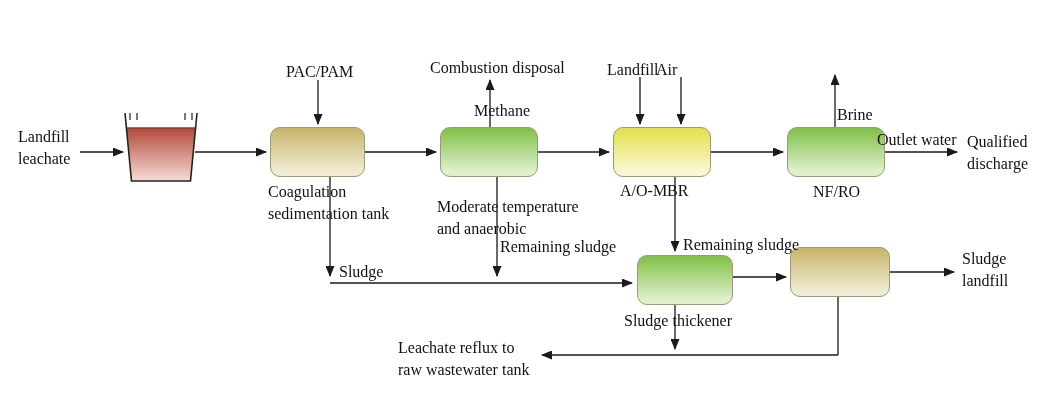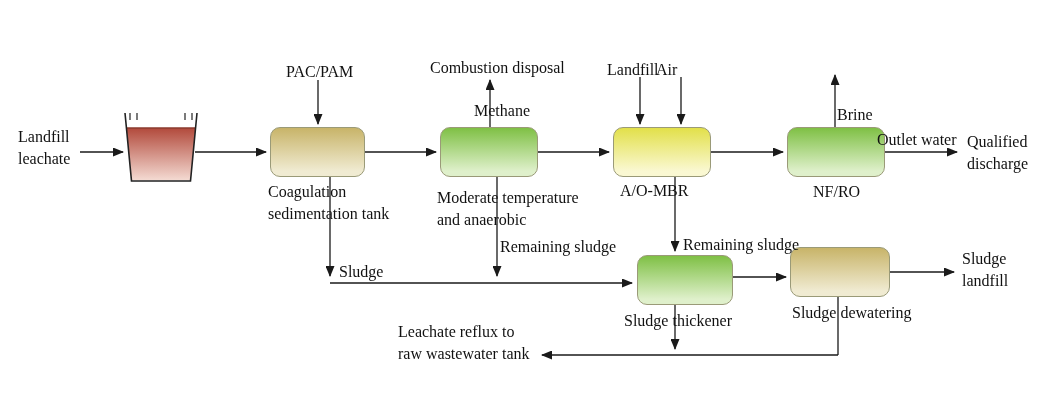--- a/index.html
+++ b/index.html
@@ -32,38 +32,37 @@
   <div class="node green" style="left:637px;top:255px;width:96px;height:50px"></div>
   <div class="node tan" style="left:790px;top:247px;width:100px;height:50px"></div>
 
   <div class="lbl" style="left:18px;top:126px">Landfill
 leachate</div>
   <div class="lbl" style="left:286px;top:61px">PAC/PAM</div>
   <div class="lbl" style="left:430px;top:57px">Combustion disposal</div>
   <div class="lbl" style="left:268px;top:181px">Coagulation
 sedimentation tank</div>
   <div class="lbl" style="left:474px;top:100px">Methane</div>
-  <div class="lbl" style="left:437px;top:187px">Moderate temperature
+  <div class="lbl" style="left:437px;top:196px">Moderate temperature
 and anaerobic</div>
   <div class="lbl" style="left:607px;top:59px">Landfill</div>
   <div class="lbl" style="left:656px;top:59px">Air</div>
   <div class="lbl" style="left:620px;top:180px">A/O-MBR</div>
   <div class="lbl" style="left:837px;top:104px">Brine</div>
   <div class="lbl" style="left:813px;top:181px">NF/RO</div>
   <div class="lbl" style="left:877px;top:129px">Outlet water</div>
   <div class="lbl" style="left:967px;top:131px">Qualified
 discharge</div>
   <div class="lbl" style="left:339px;top:261px">Sludge</div>
   <div class="lbl" style="left:500px;top:236px">Remaining sludge</div>
   <div class="lbl" style="left:683px;top:234px">Remaining sludge</div>
   <div class="lbl" style="left:624px;top:310px">Sludge thickener</div>
-  <div class="lbl" style="left:792px;top:302px">Sludge dewatering</div>
   <div class="lbl" style="left:962px;top:248px">Sludge
 landfill</div>
-  <div class="lbl" style="left:398px;top:321px">Leachate reflux to
+  <div class="lbl" style="left:398px;top:337px">Leachate reflux to
 raw wastewater tank</div>
 
   <svg class="overlay" width="1048" height="417" viewBox="0 0 1048 417">
     <defs>
       <marker id="arr" markerUnits="userSpaceOnUse" markerWidth="11" markerHeight="9" refX="10" refY="4.5" orient="auto">
         <path d="M0,0 L11,4.5 L0,9 Z" fill="#1a1a1a"></path>
       </marker>
       <linearGradient id="liquidGrad" x1="0" y1="0" x2="0" y2="1">
         <stop offset="0" stop-color="#b24a3c"></stop>
         <stop offset="1" stop-color="#f4dad2"></stop>

